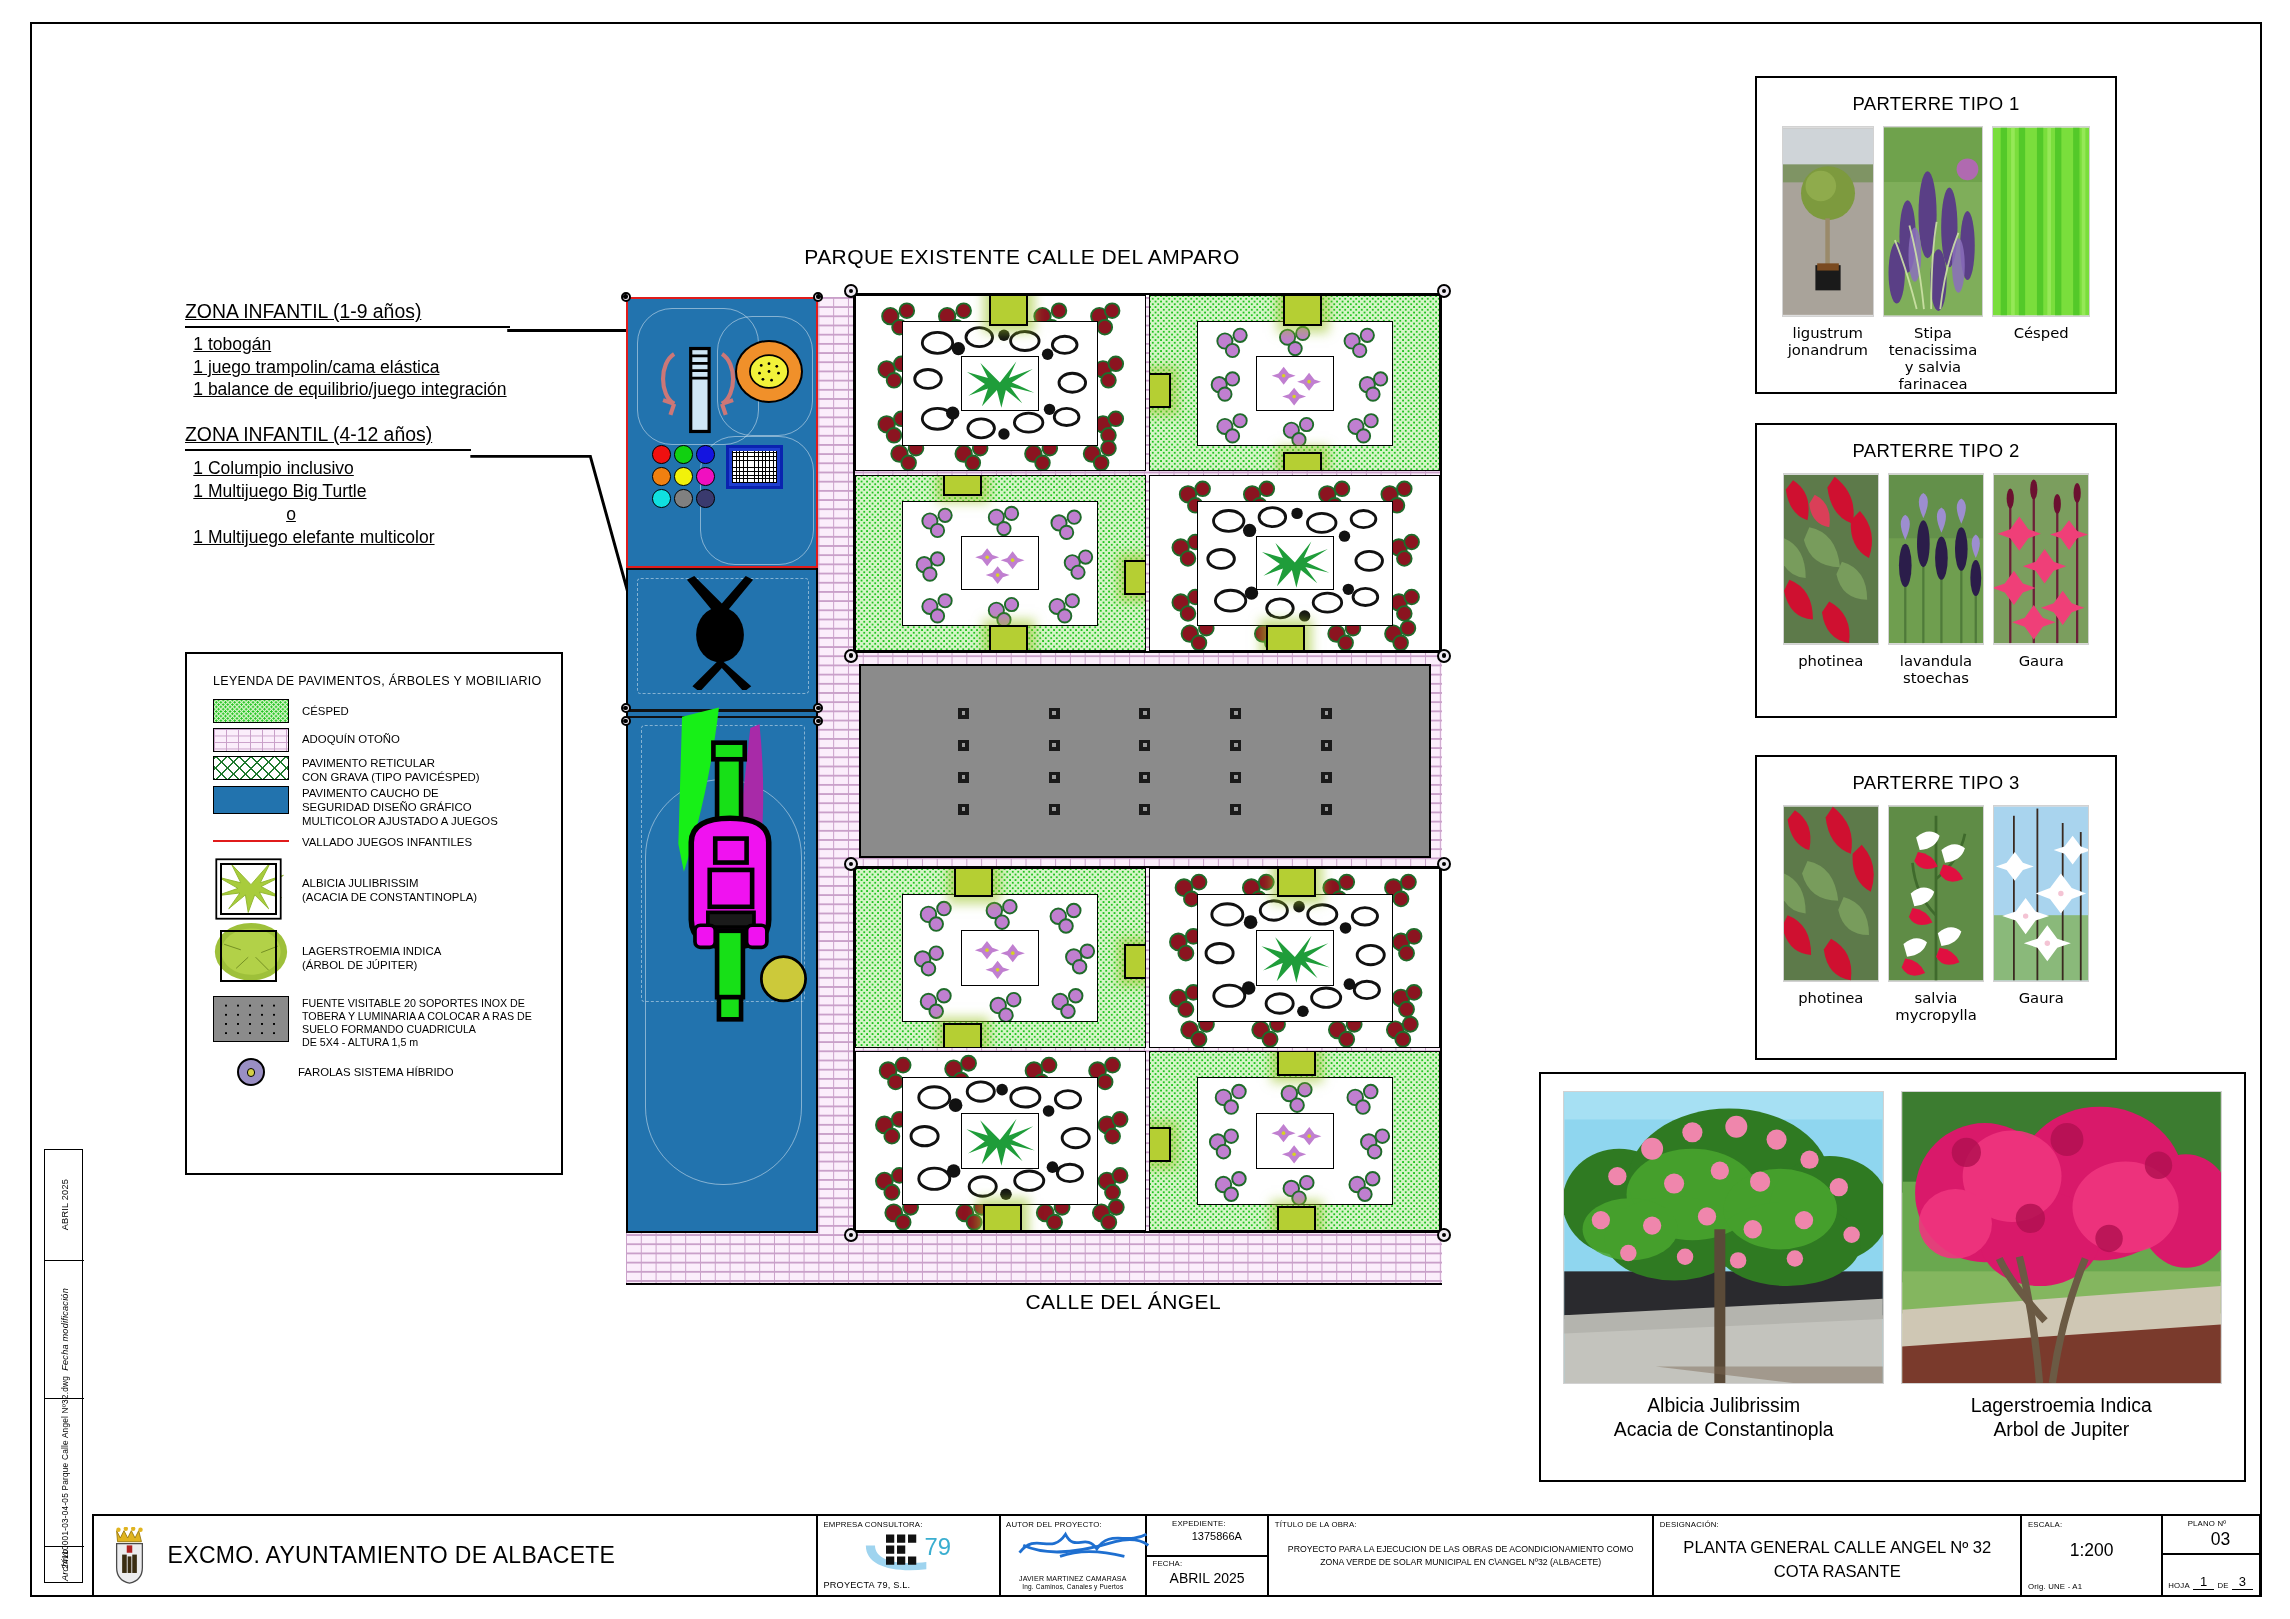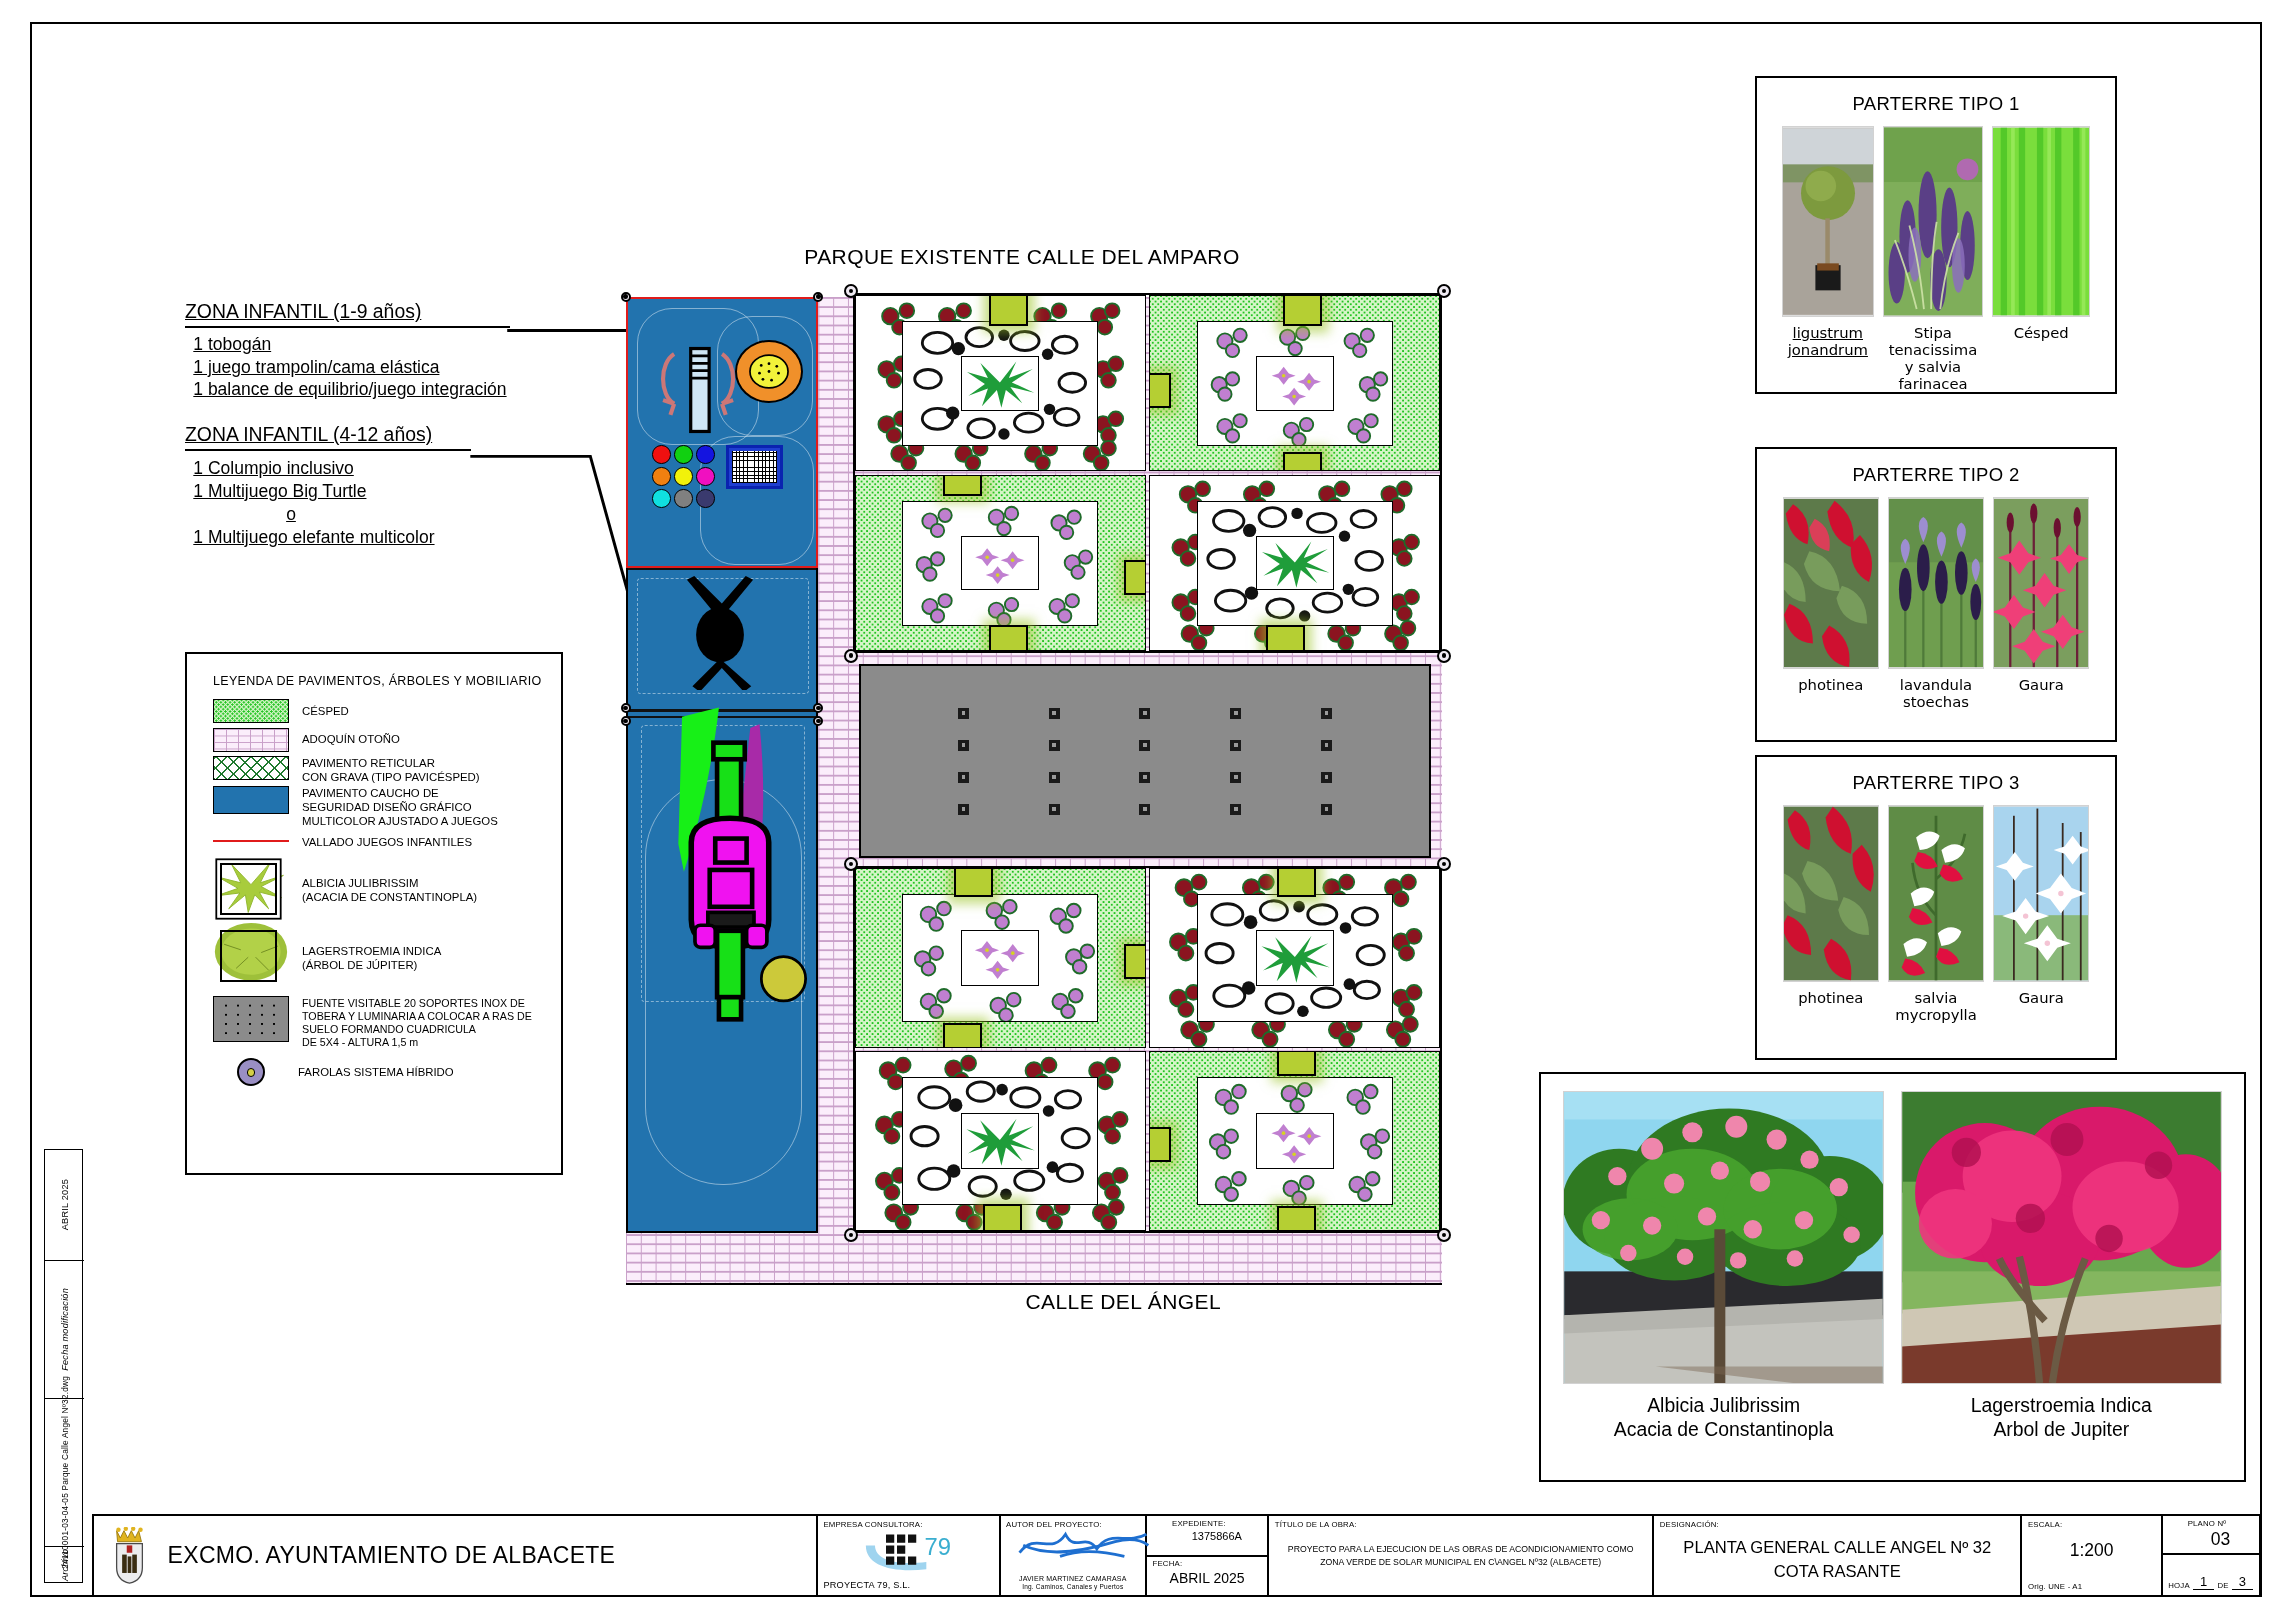--- a/index.html
+++ b/index.html
@@ -1182,29 +1182,29 @@
         </g>
         <g stroke="#a8f06a" stroke-width="4" opacity=".6">
           <path d="M22 0 V207"></path>
             <path d="M62 0 V207"></path>
             <path d="M100 0 V207"></path>
         </g>
       </svg>
     </div>
   </div>
   <div class="capstrip">
-    <div class="cap" style="white-space:pre-line;width:92px;text-decoration:underline;">ligustrum
+    <div class="cap" style="white-space:pre-line;width:92px;">ligustrum
 jonandrum</div>
     <div class="cap" style="white-space:pre-line;width:100px;">Stipa tenacissima
 y salvia farinacea</div>
     <div class="cap" style="white-space:pre-line;width:98px;">Césped</div>
   </div>
 </div>
 
-<div class="panel" style="left:1755px;top:423px;width:362px;height:295px;margin-top:24px;">
+<div class="panel" style="left:1755px;top:423px;width:362px;height:295px;">
   <div class="p-title">PARTERRE TIPO 2</div>
   <div class="photostrip">
     <div class="photo" style="width:96px;height:172px;">
       <svg viewBox="0 0 104 186" style="width:100%;height:100%;">
         <rect width="104" height="186" fill="#5d7a4a"></rect>
         <g fill="#cf1030">
           <path d="M10 6 q22 14 16 44 q-20 -6 -24 -34z"></path>
           <path d="M56 2 q26 20 20 52 q-24 -8 -28 -40z"></path>
           <path d="M84 40 q20 22 10 52 q-22 -12 -20 -42z"></path>
           <path d="M6 116 q26 10 26 44 q-26 -2 -32 -32z"></path>

